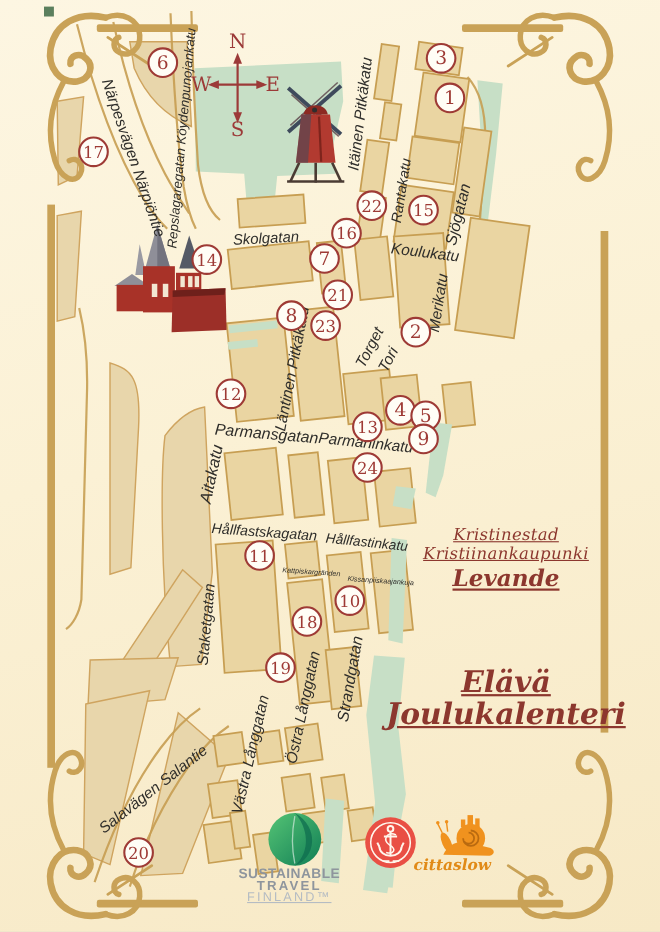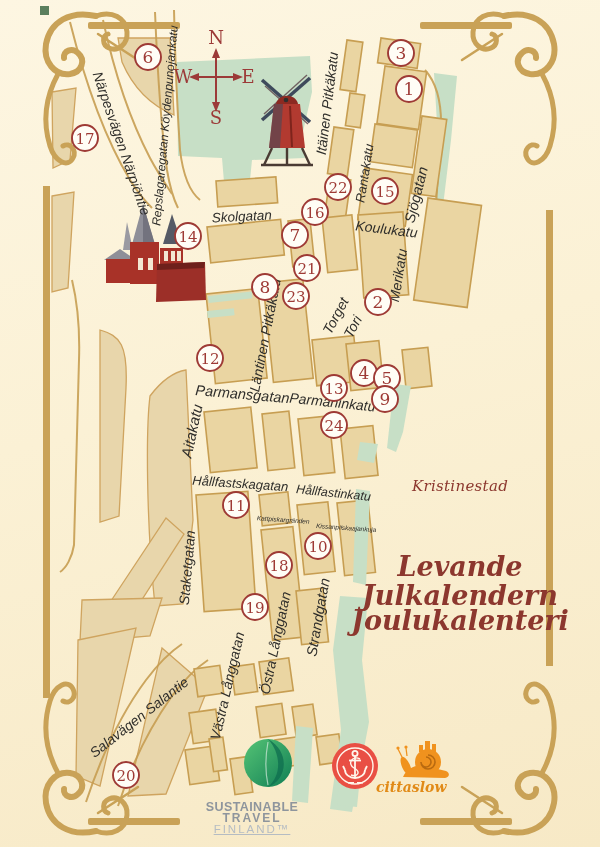--- a/index.html
+++ b/index.html
@@ -4,27 +4,27 @@
 <style>
   html,body{margin:0;padding:0;background:#e8e0cc;}
   .poster{
     width:600px;height:847px;position:relative;overflow:hidden;
     background:linear-gradient(165deg,#fdf6e2 0%,#fbf1d5 45%,#f7e9c6 100%);
     font-family:"Liberation Sans",sans-serif;
   }
   .poster svg{position:absolute;left:0;top:0;}
   .script{
     position:absolute;font-family:"DejaVu Serif",serif;font-style:italic;
-    color:#8c372e;text-align:center;pointer-events:none;
+    color:#8c372e;text-align:center;pointer-events:none;text-decoration:underline;
   }
   .city-names{left:350px;top:478px;width:220px;font-size:15px;line-height:17px;letter-spacing:.3px;}
-  .title-sv{left:340px;top:552px;width:240px;font-size:27px;line-height:29px;font-weight:bold;}
+  .title-sv{left:340px;top:511px;width:240px;font-size:21px;line-height:29px;font-weight:bold;}
   .title-fi{left:340px;top:606px;width:240px;font-size:27px;line-height:29px;font-weight:bold;}
   .year{left:360px;top:663px;width:200px;font-size:42px;font-weight:bold;}
-  .stf-text{position:absolute;left:192px;top:789px;width:120px;text-align:center;line-height:11px;margin-top:13px;}
+  .stf-text{position:absolute;left:203px;top:789px;width:120px;text-align:center;line-height:11px;}
   .stf-text .s1{font-size:12.5px;font-weight:bold;color:#8e959d;letter-spacing:.4px;}
   .stf-text .s2{font-size:12px;font-weight:bold;color:#8e959d;letter-spacing:2px;}
   .stf-text .s3{font-size:11.5px;color:#b5bcc3;letter-spacing:2px;text-decoration:underline;}
   .cittaslow-label{
     position:absolute;left:376px;top:779px;width:100px;
     font-family:"DejaVu Serif",serif;font-style:italic;font-weight:bold;
     font-size:14px;color:#e18a17;
   }
 </style>
 </head>
@@ -361,26 +361,27 @@
       <line x1="407" y1="756" x2="406" y2="748"></line>
     </g>
     <circle cx="398" cy="748" r="1.6" fill="#f0921e"></circle>
     <circle cx="406" cy="747" r="1.6" fill="#f0921e"></circle>
     <path d="M428,755 a7,7 0 1,1 -7,7 a5,5 0 1,0 5,-5" stroke="#b96a10" stroke-width="1.6" fill="none"></path>
   </g>
 </svg>
 
 <div class="script city-names">
   <div>Kristinestad</div>
+  <div>Kristiinankaupunki</div>
 </div>
 <div class="script title-sv">
   <div>Levande</div>
-  <div>Julkalendern</div>
 </div>
 <div class="script title-fi">
+  <div>Elävä</div>
   <div>Joulukalenteri</div>
 </div>
 
 <div class="stf-text">
   <div class="s1">SUSTAINABLE</div>
   <div class="s2">TRAVEL</div>
   <div class="s3">FINLAND™</div>
 </div>
 <div class="cittaslow-label">cittaslow</div>
 

